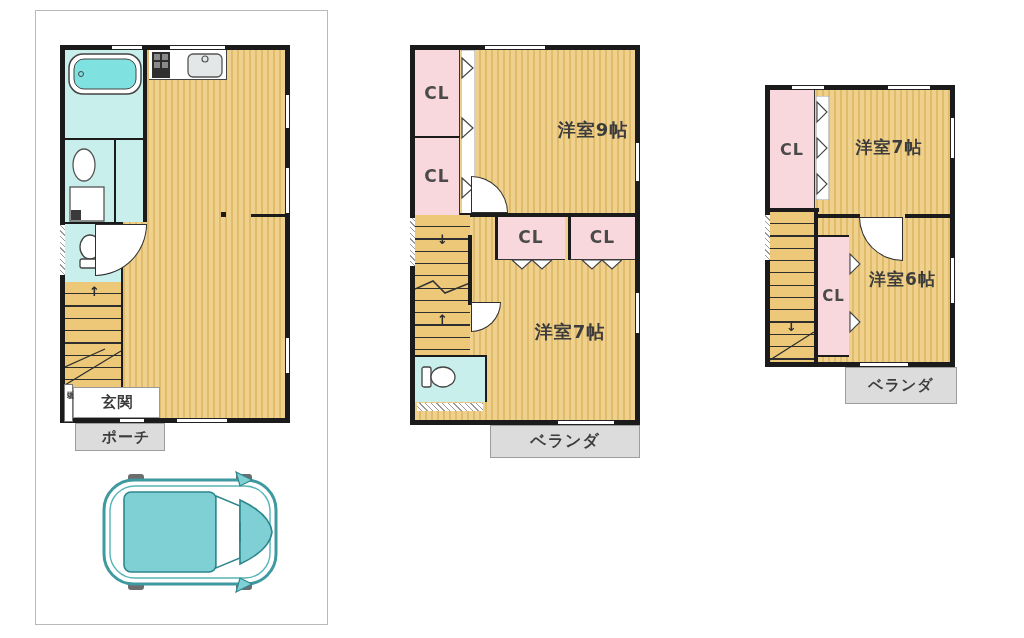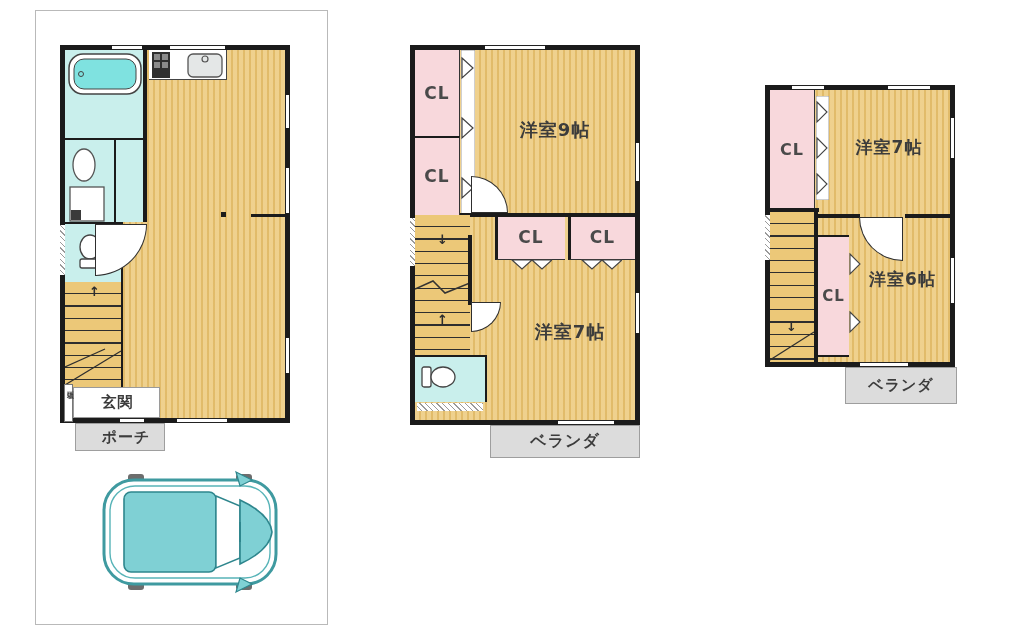--- a/index.html
+++ b/index.html
@@ -138,21 +138,21 @@
     </div>
     <div class="room pink" style="left:0;top:86px;width:45px;height:79px;border-top:2.5px solid #1b1b1b;border-right:1.5px solid #333;">
       <div class="lbl cl-lbl" style="left:0;top:0;width:44px;height:76px;">CL</div>
     </div>
 
     <svg width="14" height="165" style="position:absolute;left:46px;top:0;">
       <rect x="0" y="0" width="14" height="165" fill="#fff" stroke="#888" stroke-width="0.8"></rect>
       <path d="M1,8 L12,18 L1,28 Z M1,68 L12,78 L1,88 Z M1,128 L12,138 L1,148 Z" fill="#fff" stroke="#444" stroke-width="1.2"></path>
     </svg>
 
-    <div class="lbl" style="left:60px;top:68px;width:160px;height:24px;font-size:18px;">洋室9帖</div>
+    <div class="lbl" style="left:60px;top:68px;width:160px;height:24px;font-size:18px;padding-left:38px;">洋室9帖</div>
 
     <div class="w" style="left:45px;top:163px;width:175px;height:4px;"></div>
 
     <div class="room pink" style="left:80px;top:167px;width:70px;height:43px;border-left:3px solid #1b1b1b;border-bottom:1.5px solid #333;">
       <div class="lbl cl-lbl" style="left:0;top:0;width:66px;height:40px;">CL</div>
     </div>
     <div class="room pink" style="left:153px;top:167px;width:67px;height:43px;border-left:3px solid #1b1b1b;border-bottom:1.5px solid #333;">
       <div class="lbl cl-lbl" style="left:0;top:0;width:63px;height:40px;">CL</div>
     </div>
     <svg width="44" height="12" style="position:absolute;left:93px;top:209px;">

